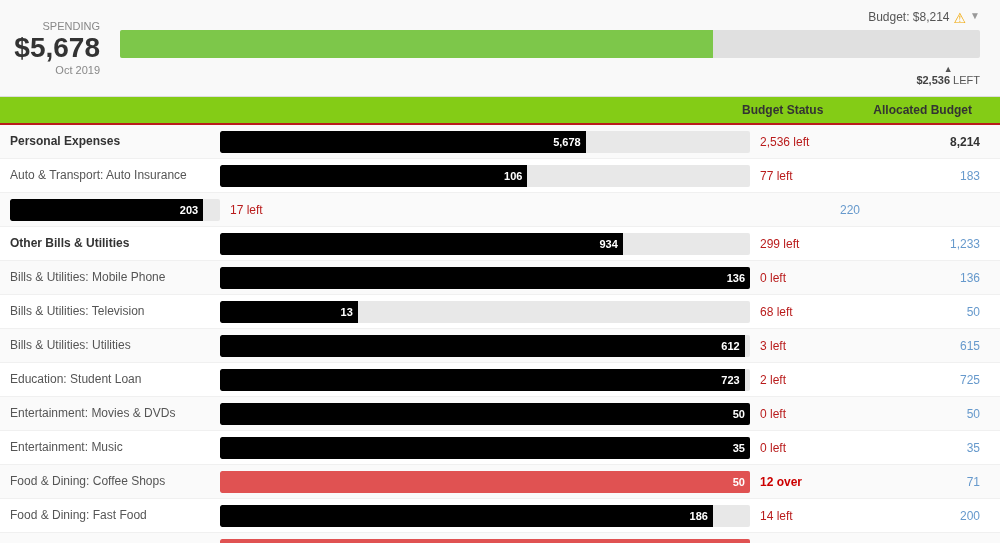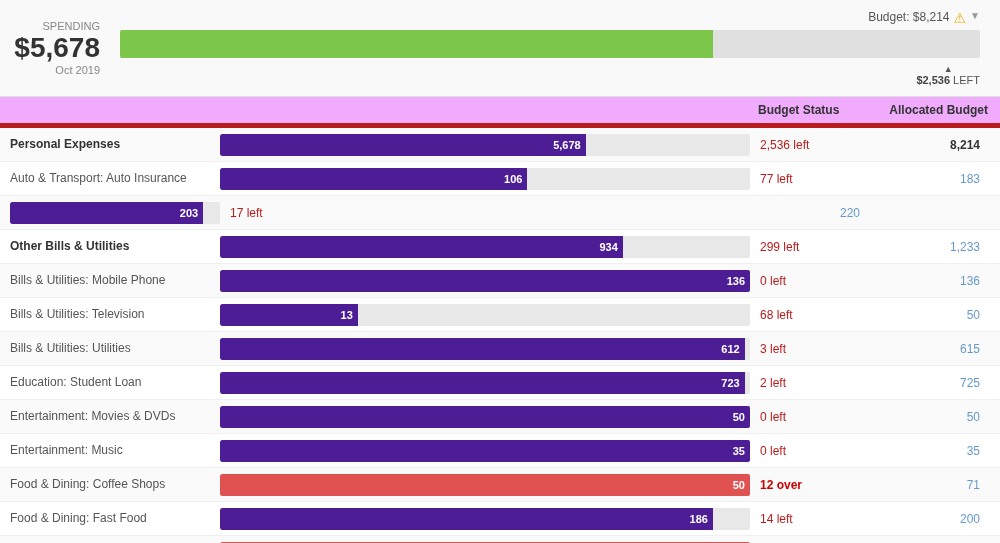--- a/index.html
+++ b/index.html
@@ -64,23 +64,23 @@
       margin-top: 4px;
     }
     .left-amount { font-weight: bold; color: #444; }
 
     .table-section {
       width: 100%;
     }
     .table-header {
       display: grid;
       grid-template-columns: 210px 1fr 120px 120px;
-      padding: 6px 2px;
-      background: #f0abfc;
-      border-bottom: 5px solid #b91c1c;
+      padding: 6px 18px;
+      background: #84cc16;
+      border-bottom: 2px solid #b91c1c;
     }
     .col-header {
       font-weight: bold;
       font-size: 12px;
       color: #333;
       text-align: left;
     }
     .col-header.right { text-align: right; padding-right: 10px; }
 
     .table-row {
@@ -116,21 +116,21 @@
       position: relative;
     }
     .bar-fill {
       height: 100%;
       border-radius: 2px 0 0 2px;
       display: flex;
       align-items: center;
       justify-content: flex-end;
       padding-right: 5px;
     }
-    .bar-fill.green { background: #4c1d95; padding-left: 11px; }
+    .bar-fill.green { background: #000000; padding-left: 11px; }
     .bar-fill.red { background: #e05252; }
     .bar-value {
       color: #fff;
       font-size: 11px;
       font-weight: bold;
       white-space: nowrap;
     }
 
     .status-cell {
       text-align: left;

